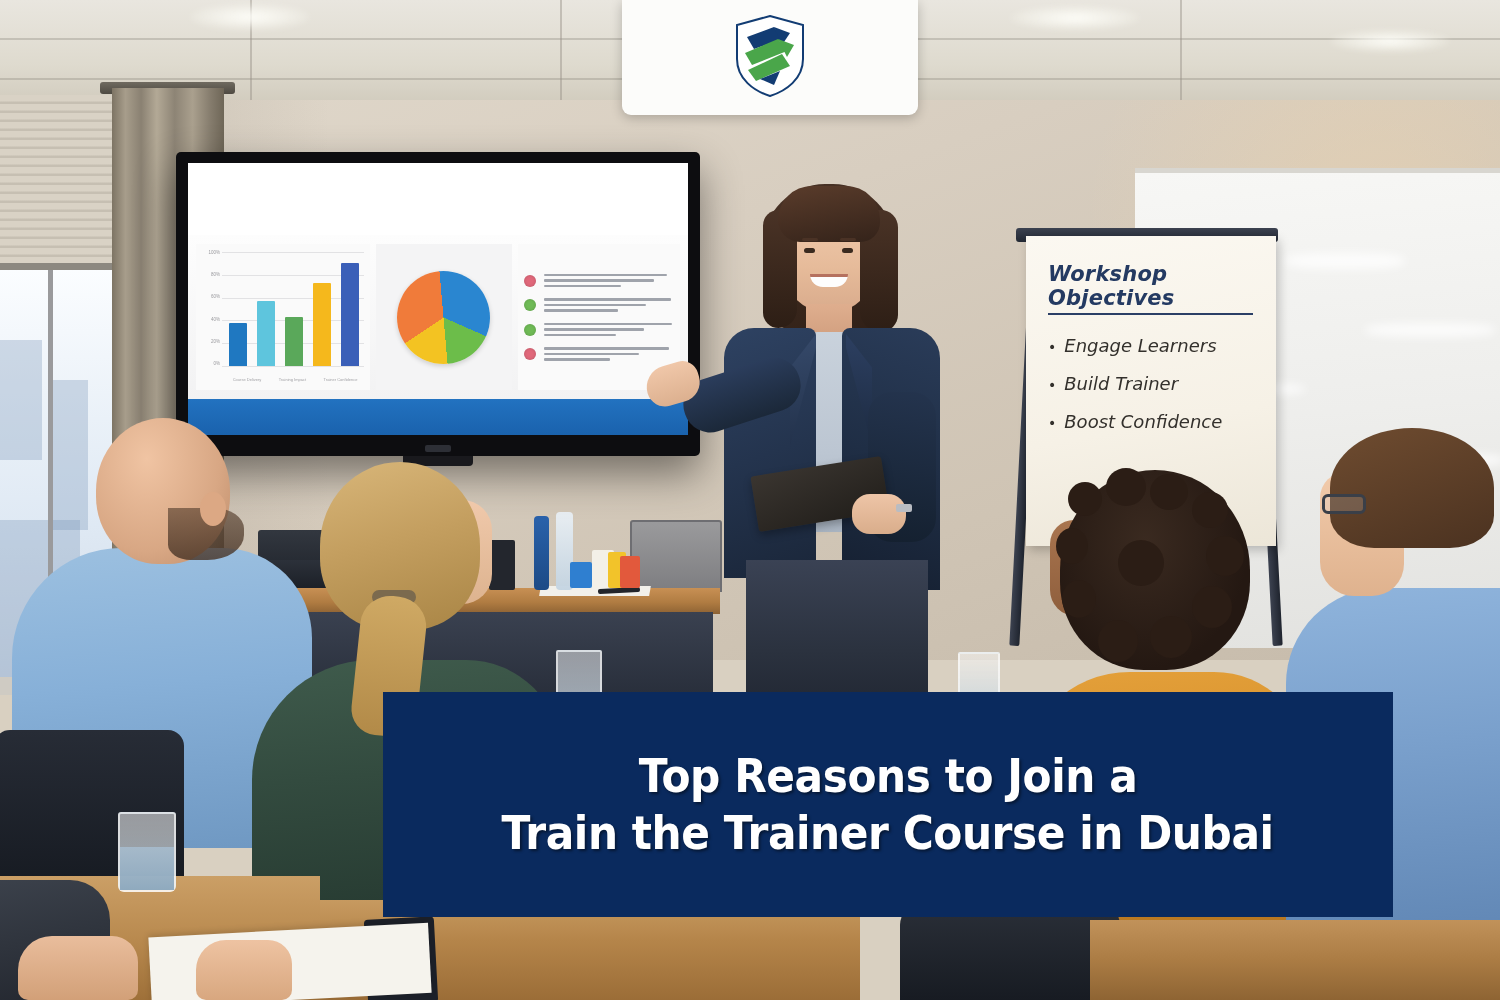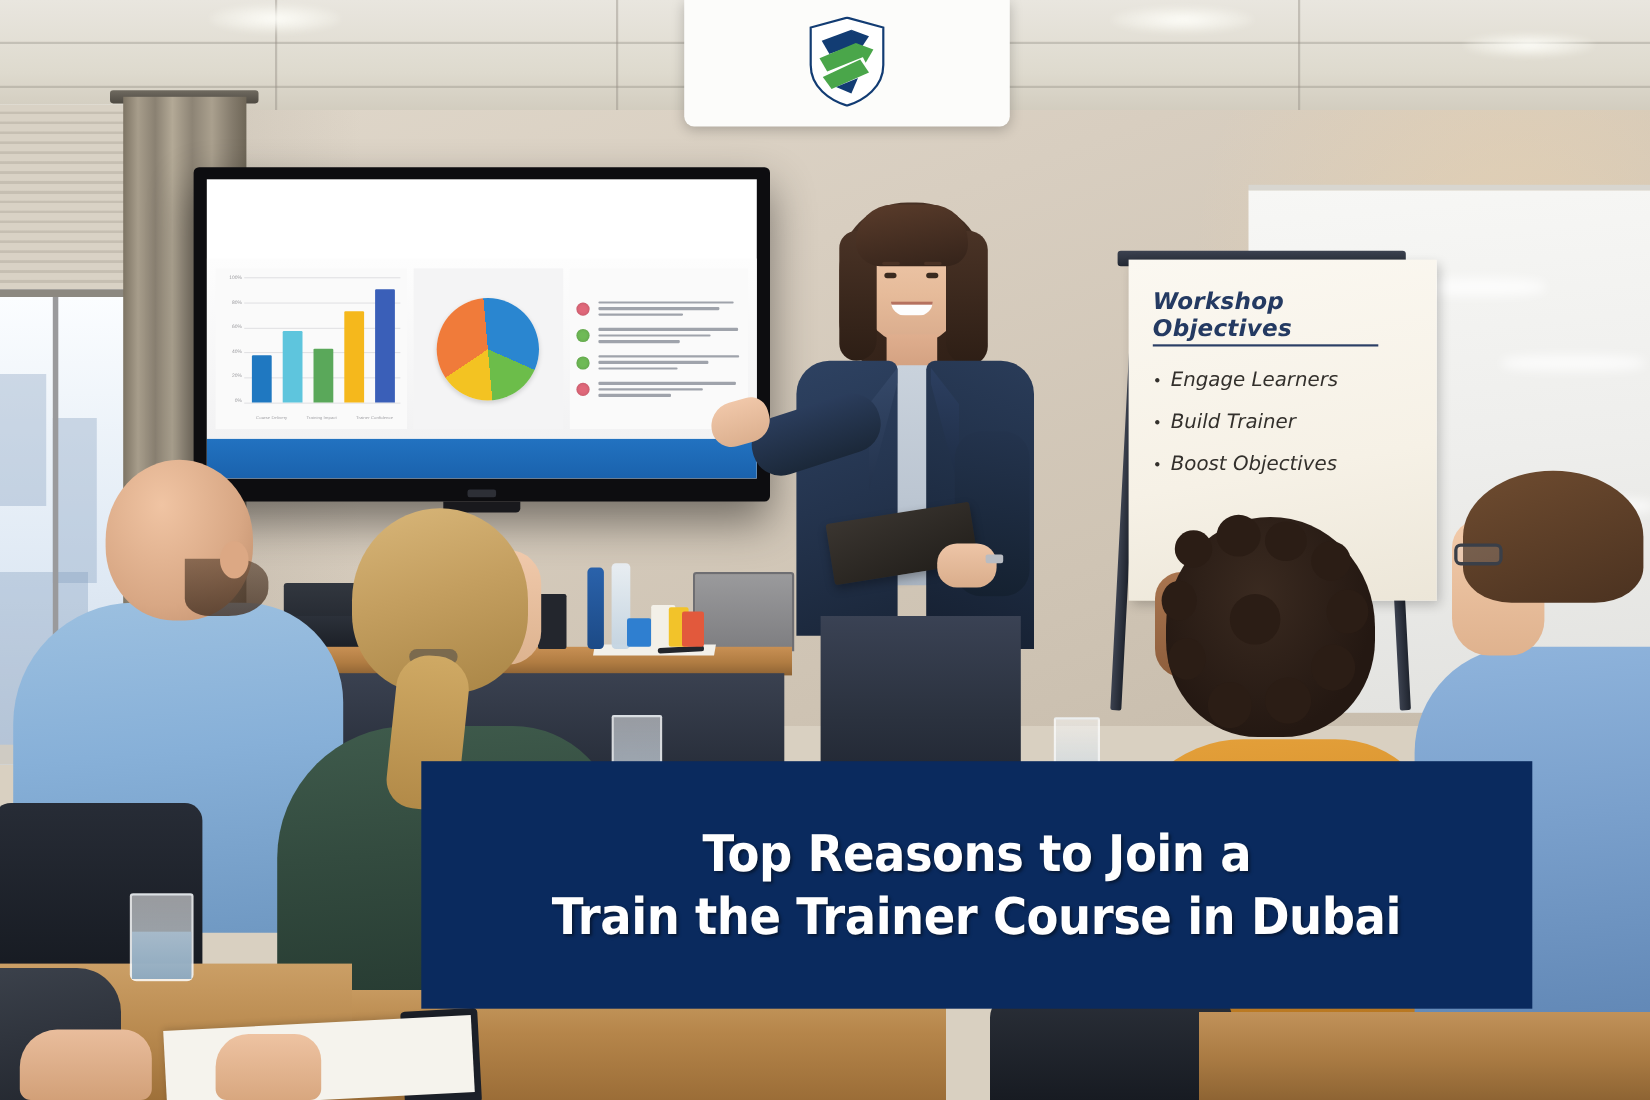--- a/index.html
+++ b/index.html
@@ -105,21 +105,21 @@
     border-top:5px solid #d8d6d0; }
   .wb-wall .glare { position:absolute; background:rgba(255,255,255,.75);
     border-radius:40%; filter:blur(5px); }
 
   
   .easel { position:absolute; left:1010px; top:228px; width:272px; height:420px; }
   .easel-leg { position:absolute; width:10px; background:linear-gradient(90deg,#3c4250,#1f242e);
     border-radius:2px; }
   .easel-top { position:absolute; left:6px; top:0; width:262px; height:14px;
     background:linear-gradient(180deg,#3c4250,#222833); border-radius:3px; }
-  .flipchart { position:absolute; left:16px; top:8px; width:280px; height:310px;
+  .flipchart { position:absolute; left:16px; top:8px; width:250px; height:310px;
     background:linear-gradient(170deg,#fbf8f1 0%,#f6f1e6 60%,#ece6d8 100%);
     box-shadow:3px 4px 10px rgba(0,0,0,.22); padding:26px 12px 0 22px; }
   .fc-title { font-family:"DejaVu Sans", sans-serif; font-size:21px; color:#243a62;
     font-weight:600; font-style:italic; letter-spacing:.2px; display:inline-block; }
   .fc-underline { height:2px; background:#2b3f66; width:205px; margin-top:3px; }
   .fc-list { margin-top:20px; display:flex; flex-direction:column; gap:17px; }
   .fc-item { font-family:"DejaVu Sans", sans-serif; font-size:18px; color:#33302c;
     font-style:italic; display:flex; gap:8px; align-items:baseline; }
   .fc-bullet { font-size:14px; color:#33302c; }
 
@@ -455,21 +455,21 @@
           <div class="fc-item">
             <span class="fc-bullet">•</span>
             <span>Engage Learners</span>
           </div>
           <div class="fc-item">
             <span class="fc-bullet">•</span>
             <span>Build Trainer</span>
           </div>
           <div class="fc-item">
             <span class="fc-bullet">•</span>
-            <span>Boost Objectives</span>
+            <span>Boost Confidence</span>
           </div>
         </div>
       </div>
     </div>
 
     <div class="presenter">
       <div class="p-hair-back"></div>
       <div class="p-face"></div>
       <div class="p-hair-sidel"></div>
       <div class="p-hair-sider"></div>

